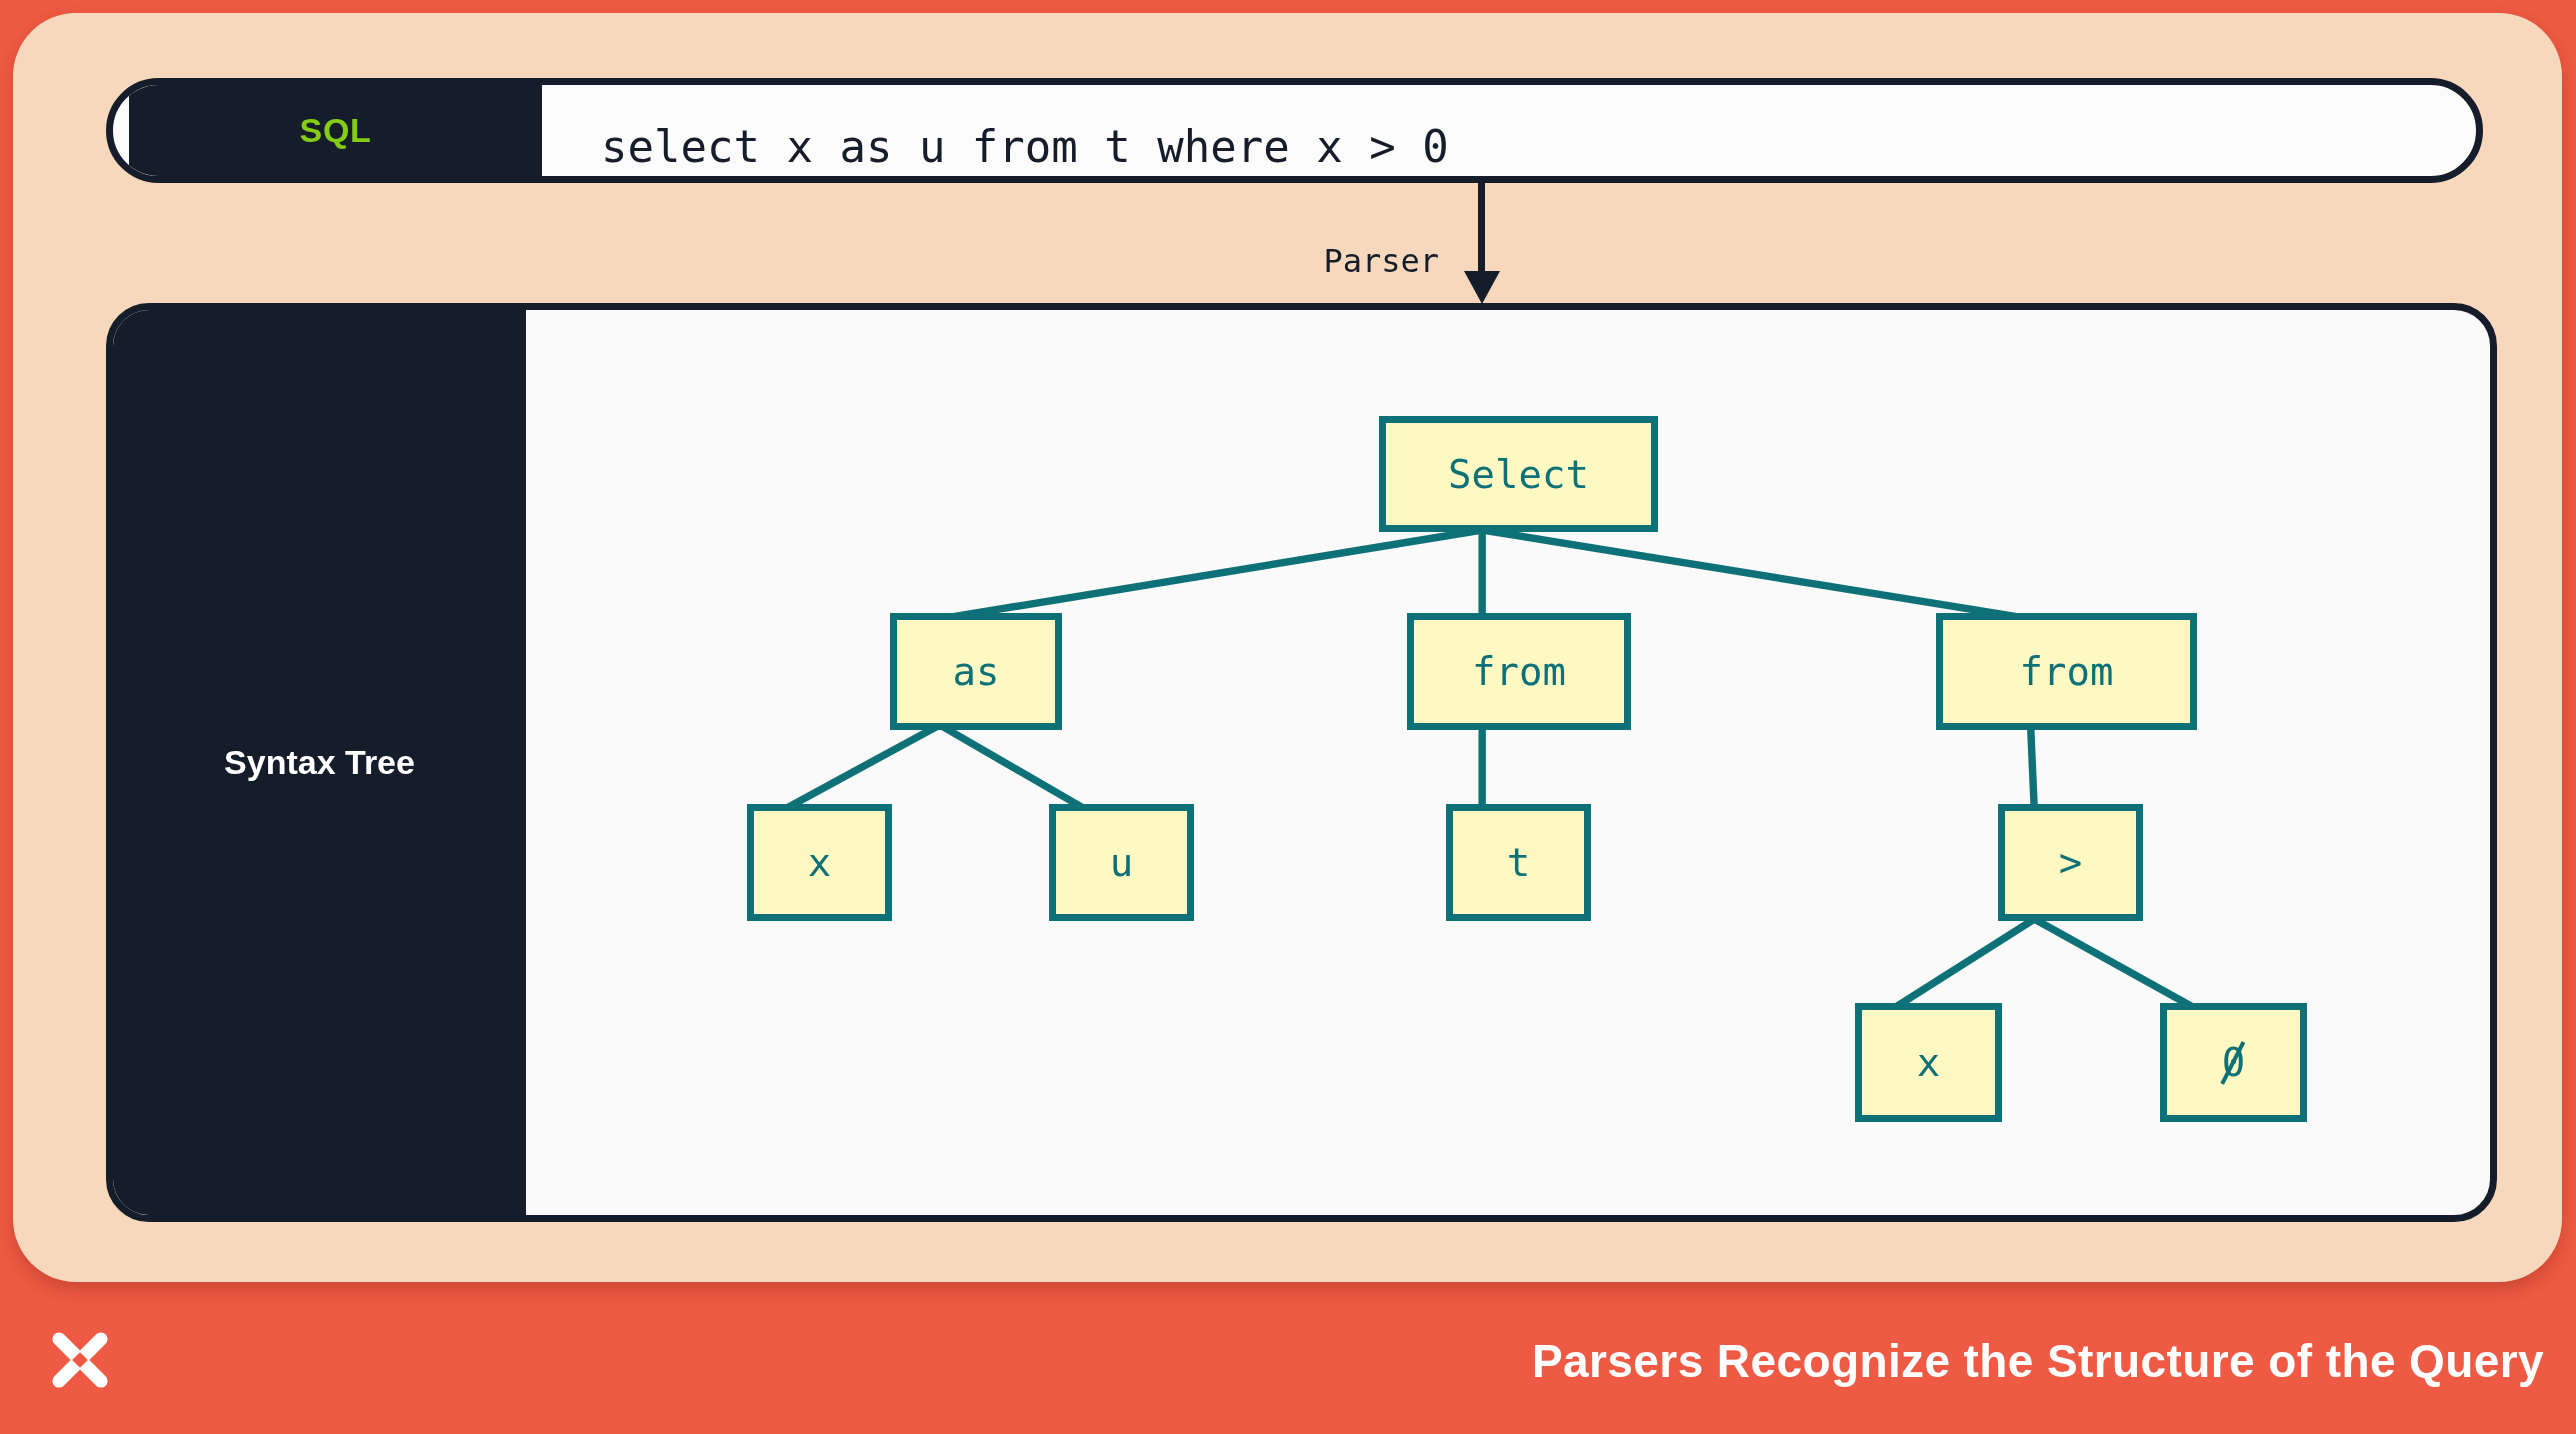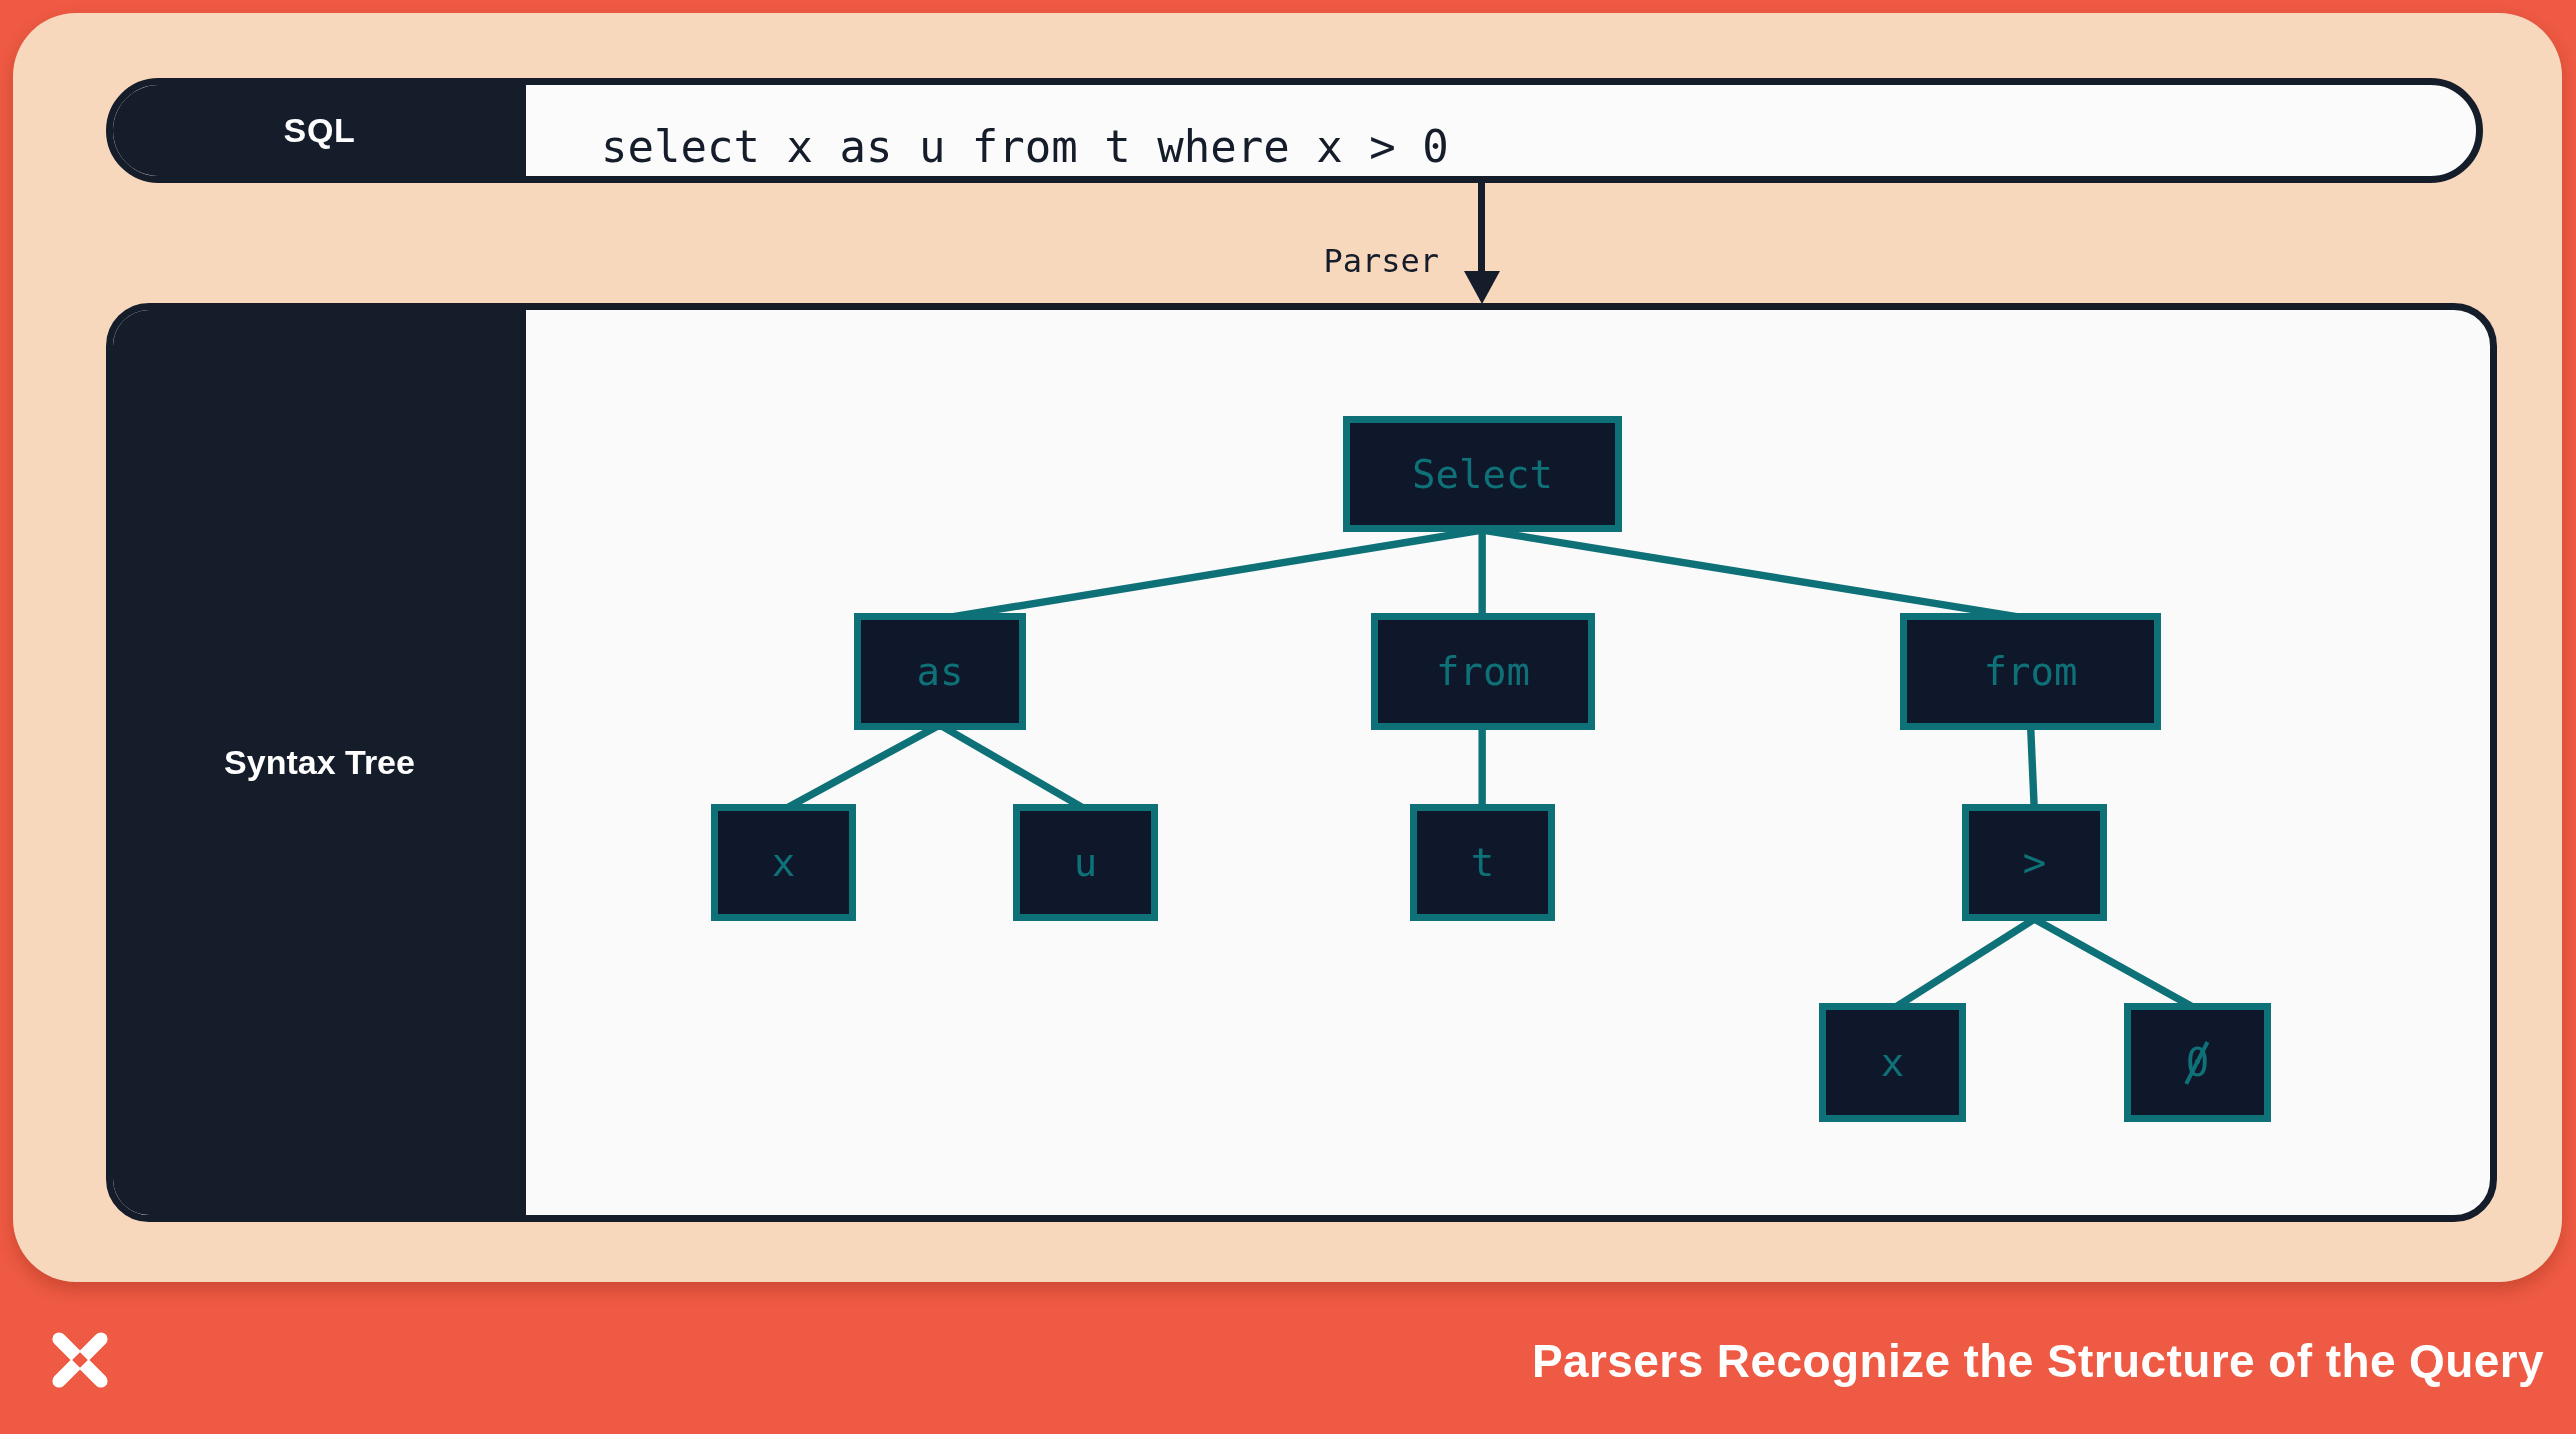--- a/index.html
+++ b/index.html
@@ -12,22 +12,22 @@
     background:#f8d8bd;border-radius:63px;
     box-shadow:0 7.4px 16.3px rgba(120,30,10,.28);
   }
   
   .sql-pill{
     position:absolute;left:106px;top:78px;width:2377px;height:105px;
     box-sizing:border-box;border:7.4px solid #151c2a;border-radius:53px;
     background:#fbfbfb;overflow:hidden;
   }
   .sql-pill-label{
-    position:absolute;left:0;top:0;width:413px;height:100%;
-    background:#151c2a;color:#ffffff;display:flex;align-items:center;justify-content:center;
+    position:absolute;left:16px;top:0;width:413px;height:100%;
+    background:#151c2a;color:#84cc16;display:flex;align-items:center;justify-content:center;
     font-size:34px;font-weight:bold;letter-spacing:0.7px;
   }
   .sql-pill-code{
     position:absolute;left:488px;top:0;height:100%;display:flex;align-items:center;
     font-family:"DejaVu Sans Mono",monospace;font-size:44px;color:#151c2a;white-space:pre;margin-top:16px;
   }
   
   .parser-label{
     position:absolute;left:1439px;top:242px;transform:translateX(-100%);
     font-family:"DejaVu Sans Mono",monospace;font-size:32px;color:#151c2a;
@@ -44,23 +44,23 @@
     box-sizing:border-box;border:7.4px solid #151c2a;border-radius:43px;
     background:#fafafa;overflow:hidden;
   }
   .tree-sidebar{
     position:absolute;left:0;top:0;width:413px;height:100%;background:#151c2a;
     display:flex;align-items:center;justify-content:center;
   }
   .tree-sidebar-label{color:#ffffff;font-size:34px;font-weight:bold;}
   .edges-svg{position:absolute;left:0;top:0;pointer-events:none;}
   .node{
-    position:absolute;box-sizing:border-box;border:7.4px solid #0e7177;background:#0f172a;
+    position:absolute;box-sizing:border-box;border:7.4px solid #0e7177;background:#fef9c3;
     display:flex;align-items:center;justify-content:center;
-    font-family:"DejaVu Sans Mono",monospace;font-size:39px;color:#0e7177;
+    font-family:"DejaVu Sans Mono",monospace;font-size:39px;color:#0e7177;margin-left:36px;
   }
   .n-select{left:1343px;top:416px;width:279px;height:116px;}
   .n-as{left:854px;top:613px;width:172px;height:117px;text-align:center;}
   .n-from{left:1371px;top:613px;width:224px;height:117px;}
   .n-where{left:1900px;top:613px;width:261px;height:117px;}
   .n-x1{left:711px;top:804px;width:145px;height:117px;}
   .n-u{left:1013px;top:804px;width:145px;height:117px;}
   .n-t{left:1410px;top:804px;width:145px;height:117px;}
   .n-gt{left:1962px;top:804px;width:145px;height:117px;}
   .n-x2{left:1819px;top:1003px;width:147px;height:119px;}

